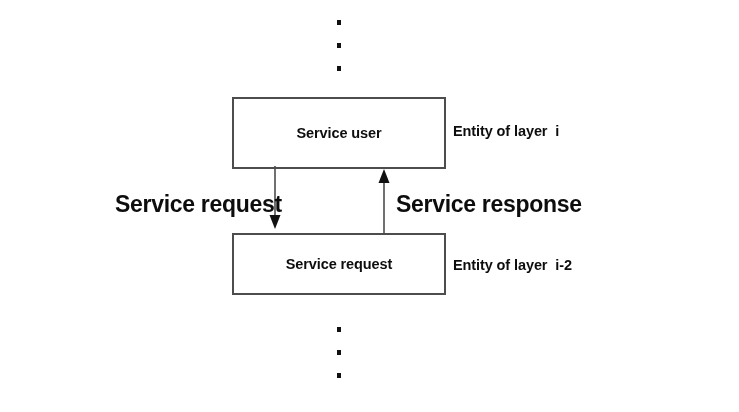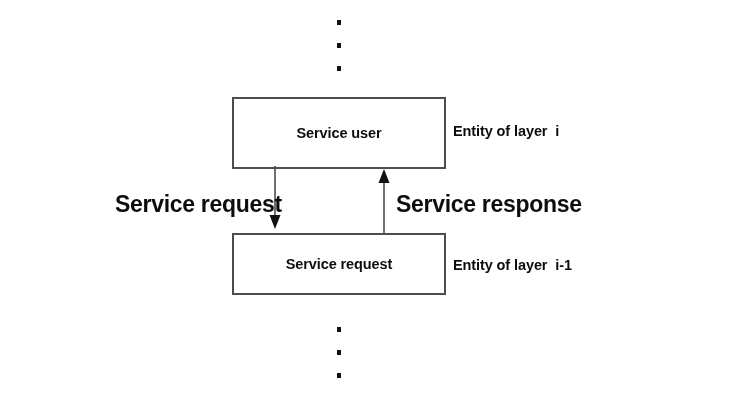--- a/index.html
+++ b/index.html
@@ -120,21 +120,21 @@
 
   <svg class="arrow-svg" id="arrow-response-svg" width="18" height="68">
     <line x1="9" y1="16" x2="9" y2="67" stroke="#4d4d4d" stroke-width="1.6"></line>
     <polygon points="9,3 3.5,17 14.5,17" fill="#111111"></polygon>
   </svg>
   <div class="arrow-caption" id="caption-service-response">Service response</div>
 
   <div class="entity-box" id="box-service-provider">
     <span class="entity-box-label">Service request</span>
   </div>
-  <div class="entity-caption" id="caption-layer-i1">Entity of layer  i-1</div>
+  <div class="entity-caption" id="caption-layer-i1">Entity of layer  i-2</div>
 
   <div class="dots" id="dots-bottom">
     <div class="dot"></div>
     <div class="dot"></div>
     <div class="dot"></div>
   </div>
 
 </div>
 
 </body></html>

